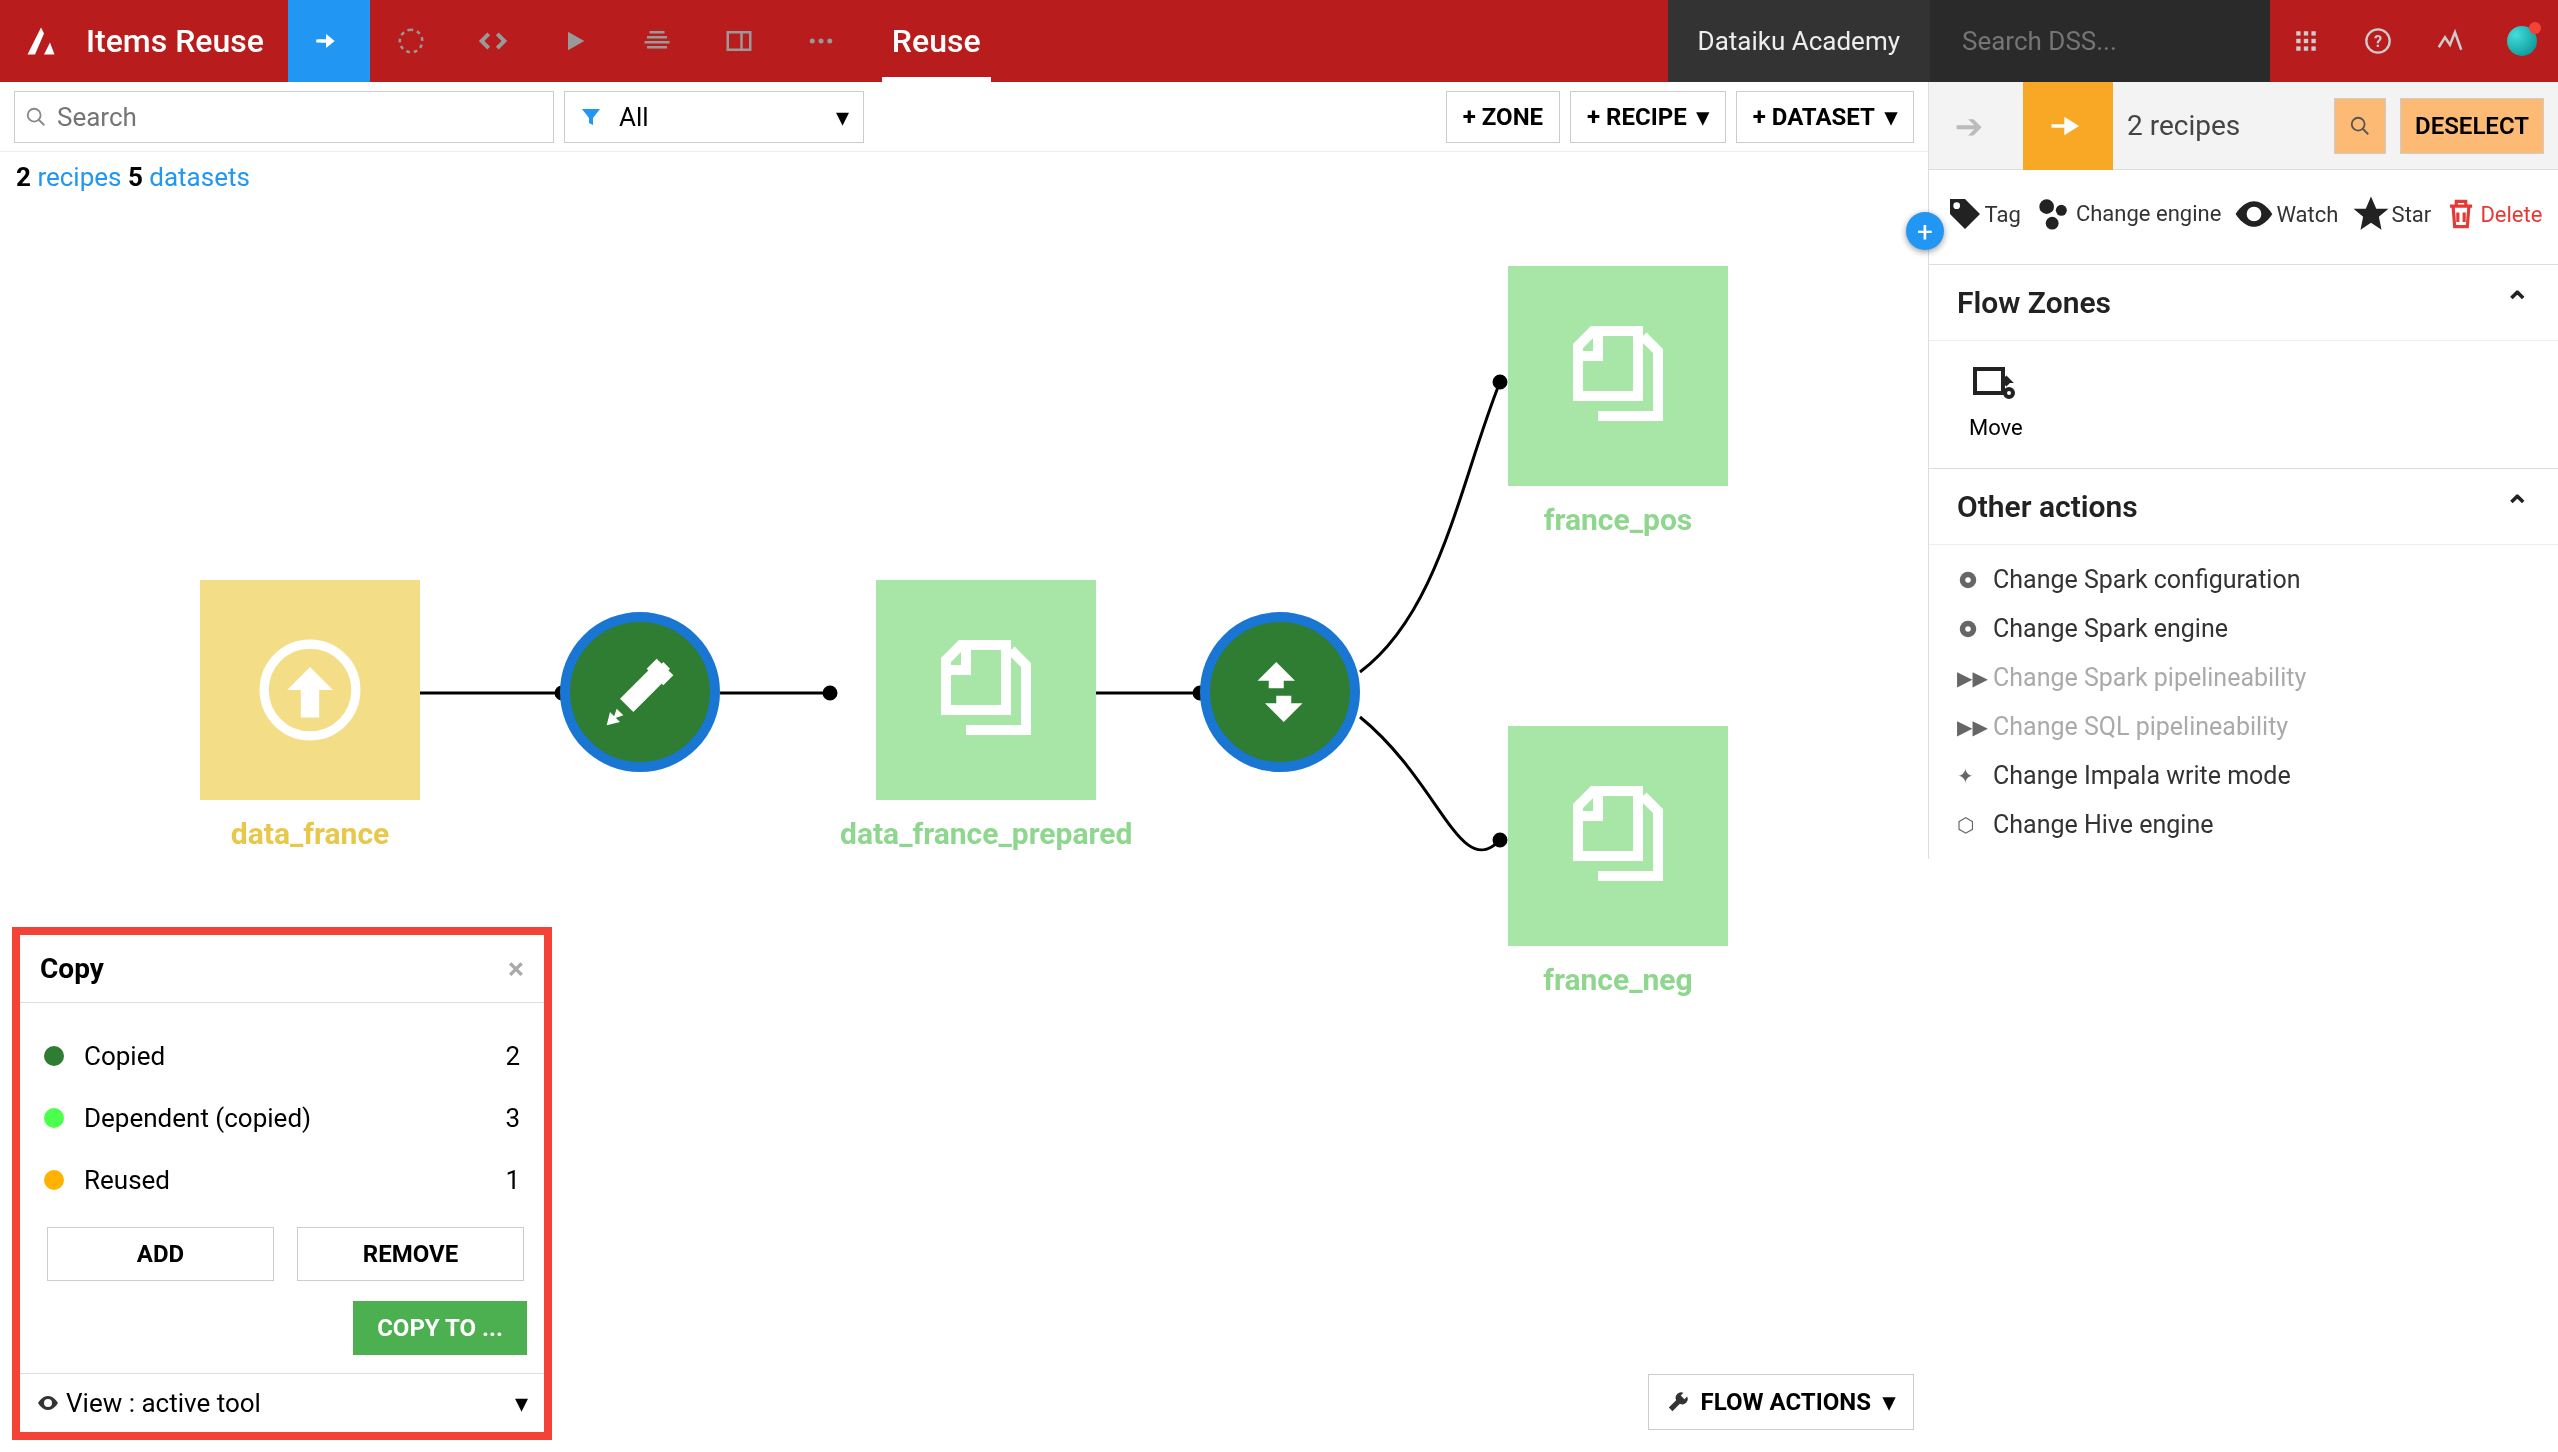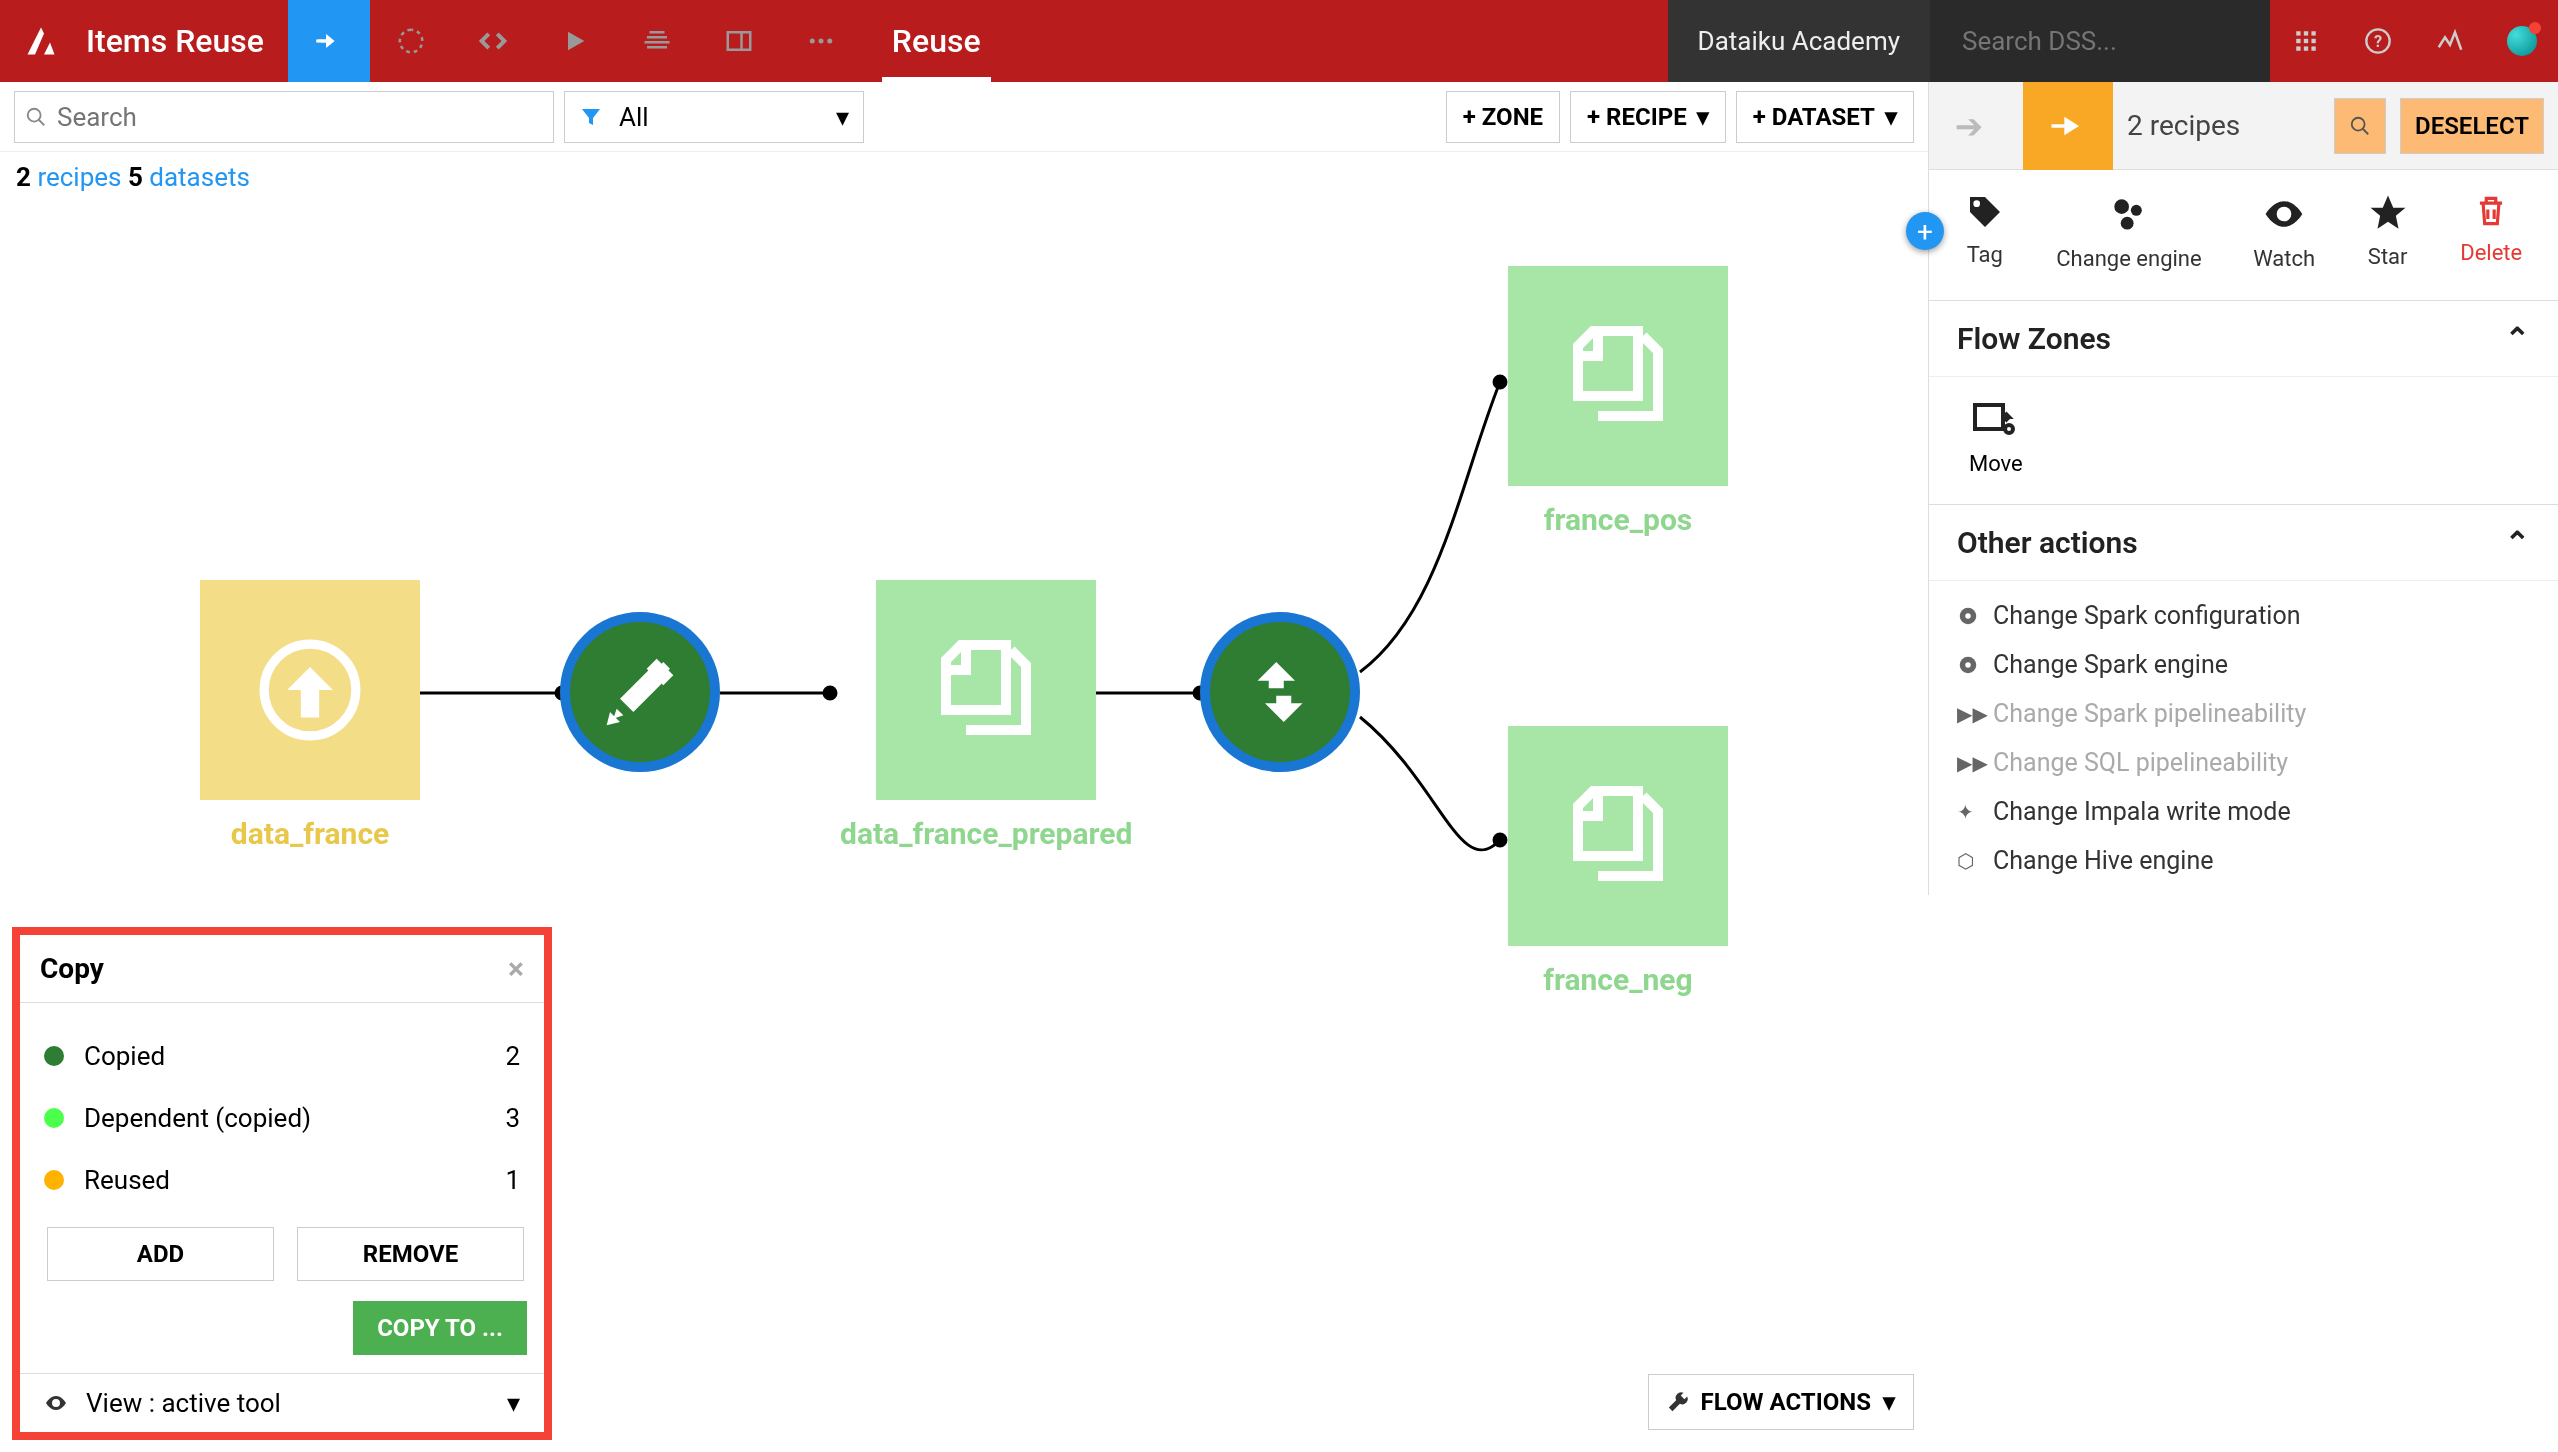--- a/index.html
+++ b/index.html
@@ -44,21 +44,21 @@
   .canvas-svg { position:absolute; top:0; left:0; width:100%; height:100%; }
   
   
   .right-panel { width: 630px; border-left:1px solid #ddd; background:#fff; display:flex; flex-direction:column; }
   .rp-header { height: 88px; display:flex; align-items:center; gap:14px; padding-right:14px; background:#f3f3f3; border-bottom:1px solid #ddd;}
   .rp-header .arrow { width:80px; text-align:center; color:#bbb; font-size:34px; }
   .rp-header .recipe-icon { width:90px; height:88px; background:#f9a825; display:flex; align-items:center;justify-content:center; }
   .rp-header .count { font-size:28px; flex:1; color:#444; }
   .rp-header .hbtn { border:1px solid #ccc; background:#fdba74; height:56px; padding:0 14px; font-size:24px; font-weight:600; display:flex; align-items:center;}
   .rp-toolbar { display:flex; justify-content:space-around; padding:22px 10px 28px; border-bottom:1px solid #ddd; }
-  .rp-tool { display:flex; flex-direction:column; align-items:center; gap:10px; font-size:22px; color:#333; cursor:pointer;}
+  .rp-tool { display:flex; align-items:center; font-size:22px; color:#333; cursor:pointer;}
   .rp-tool.delete { color:#e53935; }
   .rp-tool.delete svg { stroke:#e53935; fill:none;}
   .rp-section-head { display:flex; align-items:center; padding: 20px 28px; font-size:30px; font-weight:600; color:#222; justify-content:space-between; border-bottom:1px solid #eee;}
   .rp-move { padding: 18px 40px 28px; border-bottom:1px solid #ddd; }
   .rp-move .move-icon { font-size:38px; margin-bottom:8px;}
   .rp-move .move-lbl { font-size:22px; }
   .rp-actions { padding: 10px 28px; }
   .rp-action-item { display:flex; align-items:center; gap:10px; padding:10px 0; font-size:25px; color:#333; cursor:pointer;}
   .rp-action-item.disabled { color:#aaa; }
   .rp-action-item .ai-icon { width:26px; color:#666; font-size:22px;}
@@ -83,21 +83,21 @@
   .copy-head .close { color:#aaa; font-size:30px; cursor:pointer;}
   .legend { padding:14px 24px; }
   .legend-row { display:flex; align-items:center; padding:8px 0; font-size:26px;margin-top:16px;}
   .legend-row .dot { width:20px; height:20px; border-radius:50%; margin-right:20px; }
   .legend-row .lbl { flex:1; }
   .legend-row .cnt { }
   .copy-btns { display:flex; gap:23px; padding:10px 20px;margin-left:7px; }
   .copy-btns button { flex:1; height:54px; border:1px solid #ccc; background:#fff; font-size:24px; font-weight:700; cursor:pointer;}
   .copy-to-row { display:flex; justify-content:flex-end; padding:10px 17px 18px; border-bottom:1px solid #ddd;}
   .copy-to-row button { background:#4caf50; color:#fff; border:none; height:54px; padding:0 24px; font-size:24px; font-weight:700; cursor:pointer;}
-  .view-row { padding:14px 24px; font-size:26px; display:flex; align-items:center; gap:18px; cursor:pointer;}
+  .view-row { padding:14px 16px; font-size:26px; display:flex; align-items:center; gap:6px; cursor:pointer;}
   .view-row .chev { margin-left:auto; }
   
   
   .flow-actions-btn { position:absolute; right:14px; bottom:22px; border:1px solid #ccc; background:#fff; height:56px; padding:0 18px; font-size:24px; font-weight:700; display:flex; align-items:center; gap:12px; cursor:pointer;}
   
   svg { display:block; }
 </style>
 </head>
 <body>
 

